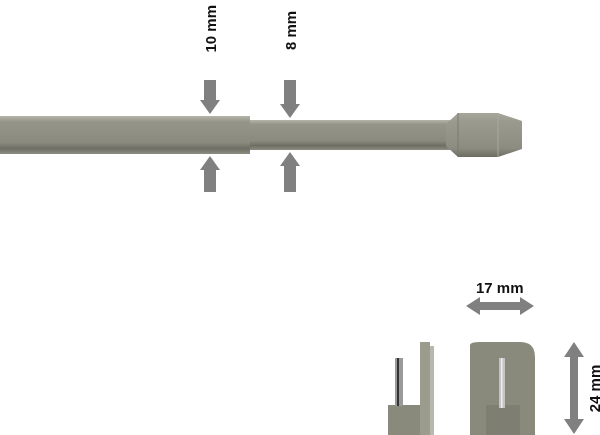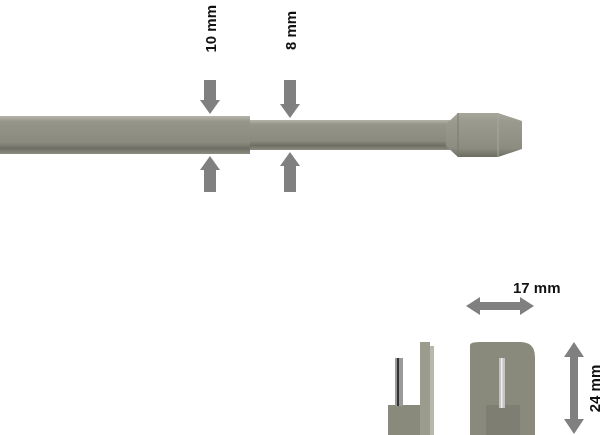--- a/index.html
+++ b/index.html
@@ -73,14 +73,14 @@
     <polygon points="466,306 480,297 480,302 520,302 520,297 534,306 520,315 520,310 480,310 480,315"></polygon>
   </g>
 
   <g fill="#808080">
     <polygon points="574,342 584,357 578,357 578,419 584,419 574,434 564,419 570,419 570,357 564,357"></polygon>
   </g>
 </svg>
 
 <div class="abs label vlabel" style="left:188px;top:22px;width:44px;text-align:center;">10 mm</div>
 <div class="abs label vlabel" style="left:270px;top:22px;width:40px;text-align:center;">8 mm</div>
-<div class="abs label" style="left:476px;top:279px;margin-left:37px;">17 mm</div>
+<div class="abs label" style="left:476px;top:279px;">17 mm</div>
 <div class="abs label vlabel" style="left:568px;top:380px;width:52px;text-align:center;">24 mm</div>
 
 </body></html>

